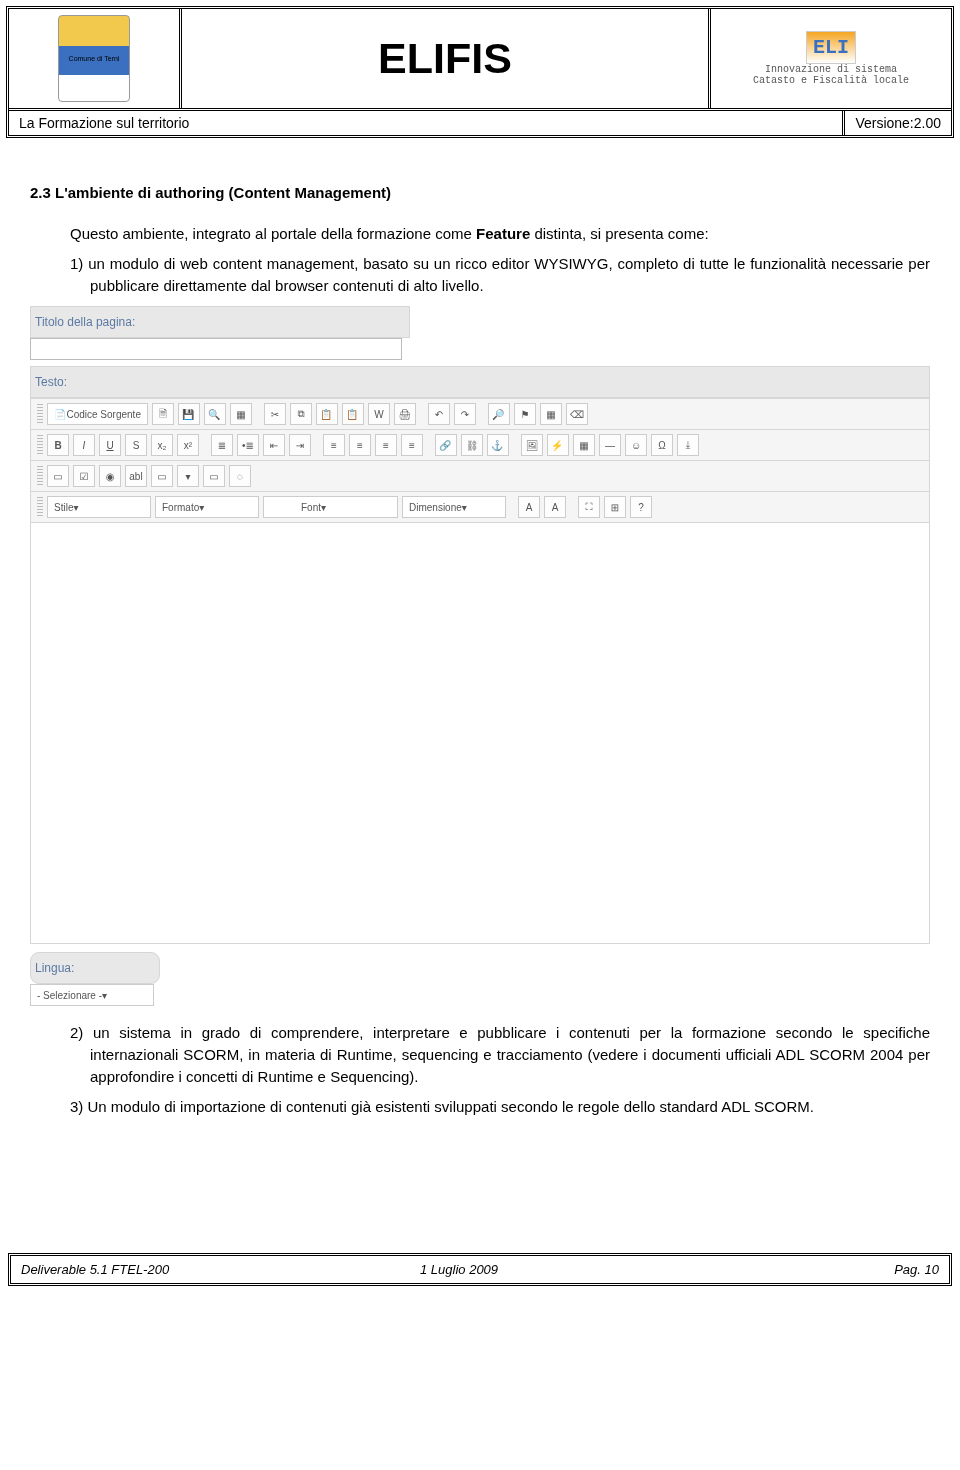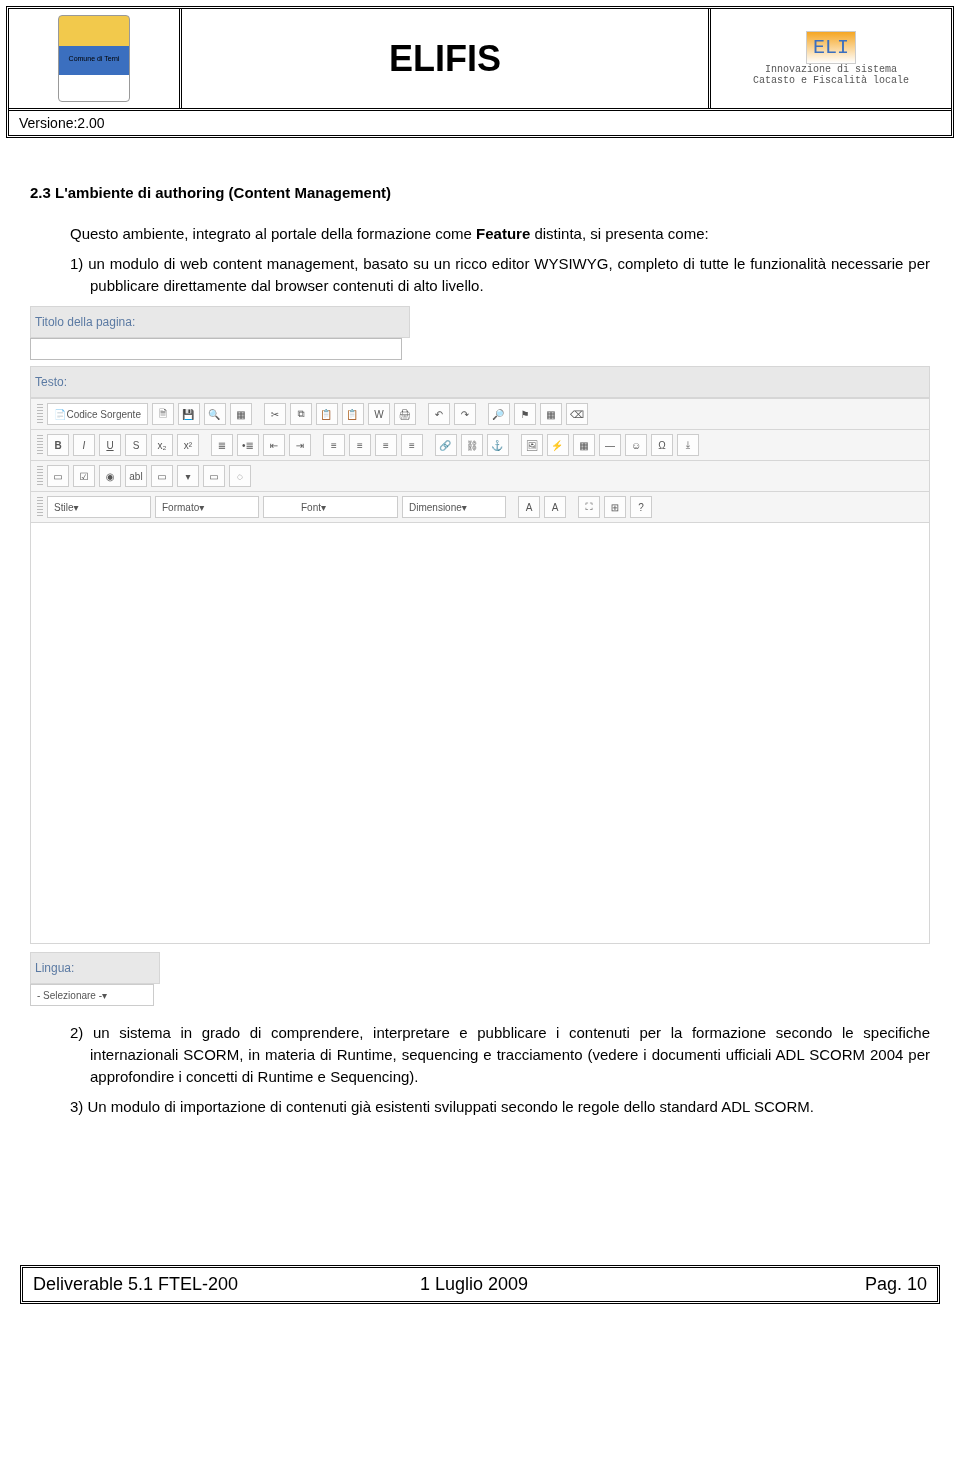--- a/index.html
+++ b/index.html
@@ -34,35 +34,35 @@
     background: linear-gradient(#f2c94c 0 35%, #3b6fbf 35% 70%, #fff 70% 100%);
     border: 1px solid #999;
     border-radius: 4px;
     display: flex;
     align-items: center;
     justify-content: center;
     font-size: 7px;
     text-align: center;
   }
   .brand {
-    font-size: 36px;
+    font-size: 43px;
     font-weight: bold;
     font-family: Arial, sans-serif;
   }
   .elicat {
     text-align: center;
     font-size: 10px;
     color: #555;
     font-family: "Courier New", monospace;
   }
   .eli-badge {
     display: inline-block;
     padding: 4px 6px;
     background: linear-gradient(#f5a623, #fff);
-    font-weight: normal;
+    font-weight: bold;
     font-size: 20px;
     color: #3b6fbf;
     border: 1px solid #ccc;
   }
   .subhead-row {
     display: flex;
   }
   .subhead-left {
     flex: 1;
     border-right: 3px double #000;
@@ -142,23 +142,24 @@
     color: #555;
   }
   .editor-area {
     border: 1px solid #d6d6d6;
     border-top: none;
     height: 420px;
     background: #fff;
   }
   .footer-outer {
     border: 3px double #000;
-    margin: 20px;
-    display: flex;
-    font-size: 18px;
+    margin: 8px;
+    display: flex;
+    font-size: 13px;
+    font-style: italic;
   }
   .footer-cell {
     padding: 6px 10px;
   }
   .footer-cell:first-child {
     flex: 1;
   }
   .foot-mid { flex: 1; }
   .foot-right { text-align: right; width: 120px; }
   .grip {
@@ -184,20 +185,21 @@
     <div class="header-cell hc-right">
       <div class="elicat">
         <span class="eli-badge">ELI</span><br>
         <span>Innovazione di sistema</span><br>
         <span>Catasto e Fiscalità locale</span>
       </div>
     </div>
   </div>
 
   <div class="subhead-row">
+    <div class="subhead-left">La Formazione sul territorio</div>
     <div class="subhead-right">Versione:2.00</div>
   </div>
 
 </div>
 
 <div class="content">
 
   <div class="h2">2.3   L'ambiente di authoring (Content Management)</div>
 
   <div class="para indent">
@@ -297,21 +299,21 @@
       <span class="tool-btn">A</span>
       <span class="tool-sep"></span>
       <span class="tool-btn">⛶</span>
       <span class="tool-btn">⊞</span>
       <span class="tool-btn">?</span>
     </div>
 
     <div class="editor-area"></div>
 
     <div style="height:8px;"></div>
-    <div class="ed-label" style="width:120px;">Lingua:</div>
+    <div class="ed-label" style="width:120px;border-radius:9px;">Lingua:</div>
     <span class="dd" style="width:110px;"><span>- Selezionare -</span> ▾</span>
   </div>
 
   <div class="para" style="padding-left:60px; text-indent:-20px; margin-top:16px;">2)  un sistema in grado di comprendere, interpretare e pubblicare i contenuti per la formazione secondo le specifiche internazionali SCORM, in materia di Runtime, sequencing e tracciamento (vedere i documenti ufficiali ADL SCORM 2004 per approfondire i concetti di Runtime e Sequencing).</div>
 
   <div class="para" style="padding-left:60px; text-indent:-20px;">3)  Un modulo di importazione di contenuti già esistenti sviluppati secondo le regole dello standard ADL SCORM.</div>
 
 </div>
 
 <div style="height:100px;"></div>

